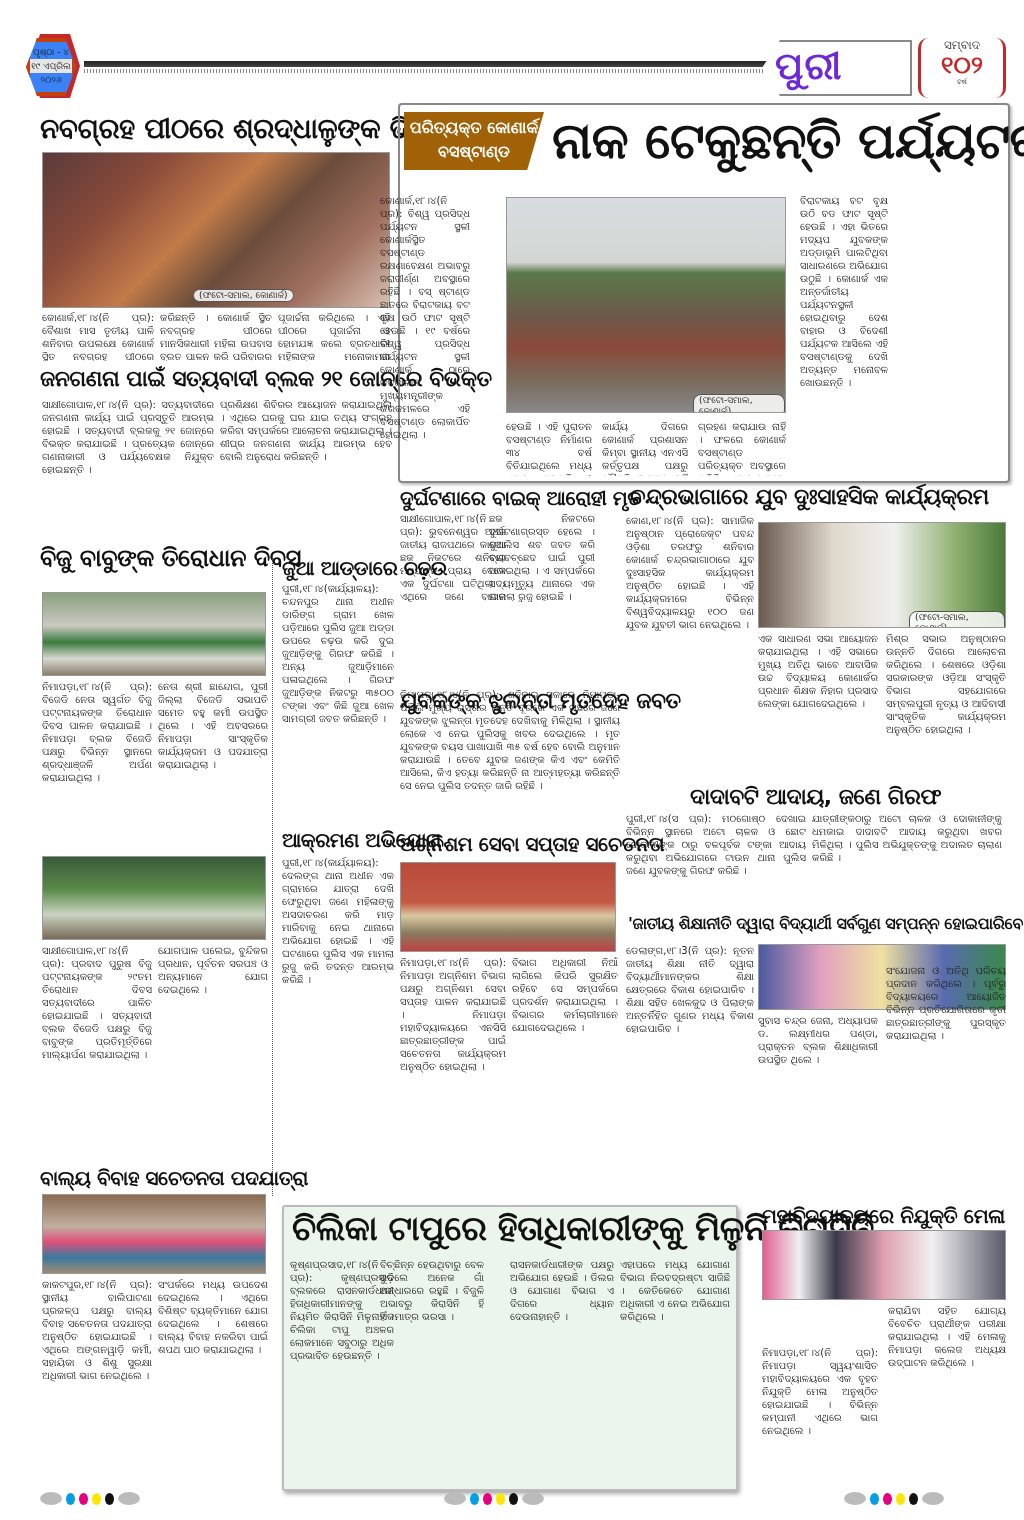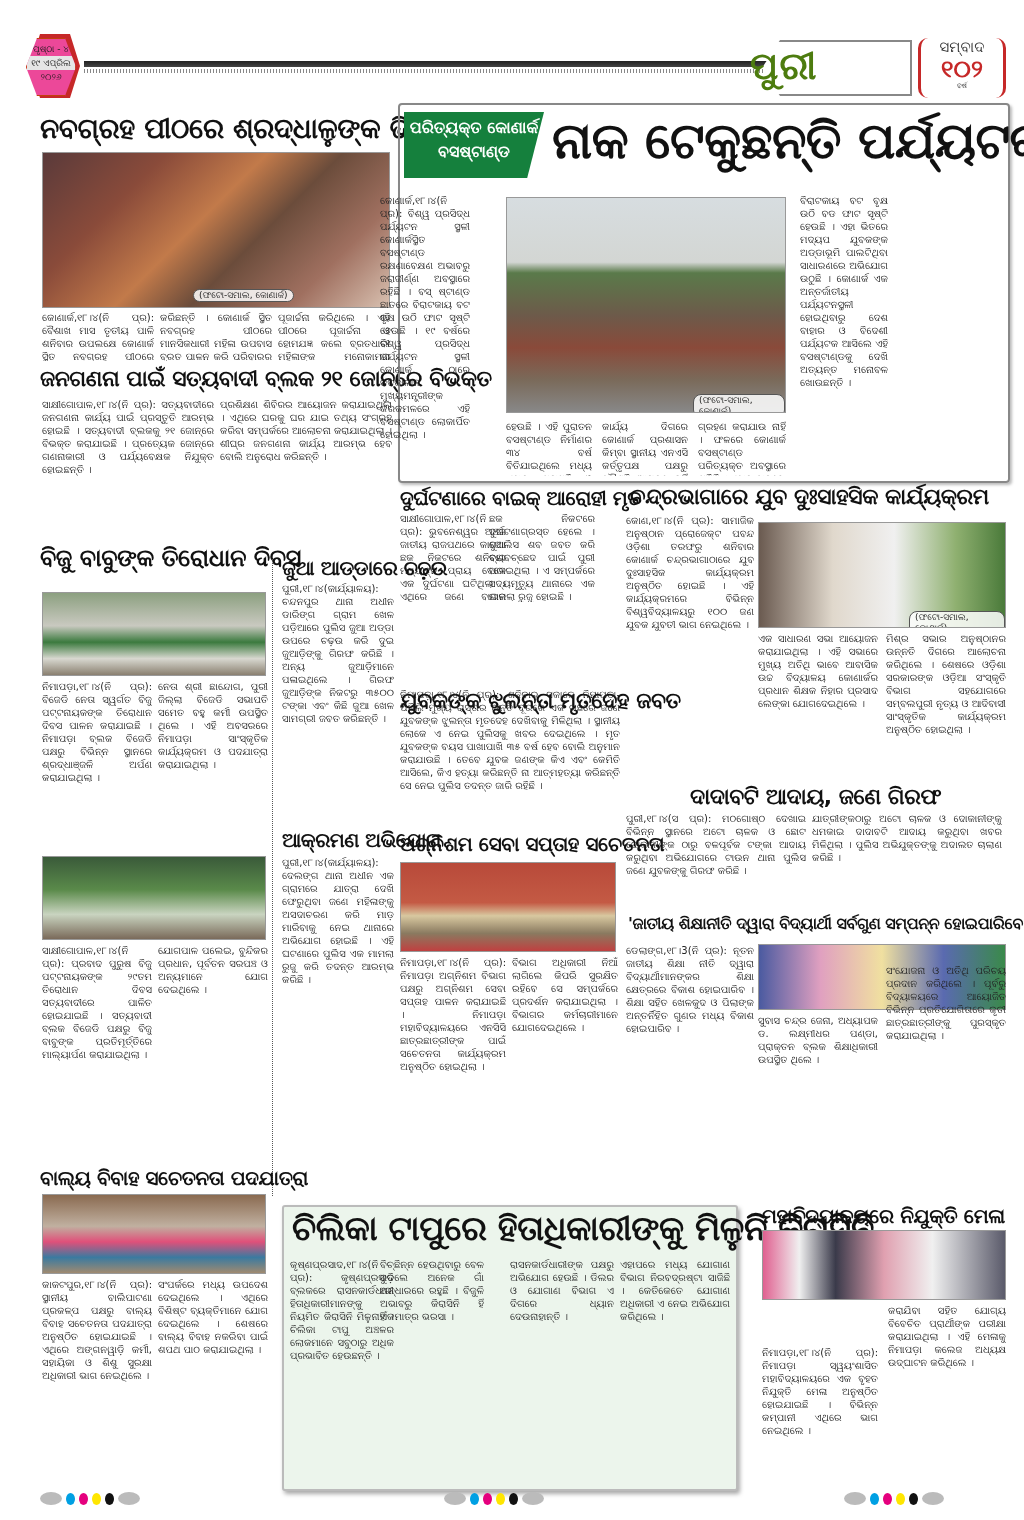--- a/index.html
+++ b/index.html
@@ -1,38 +1,38 @@
 <!DOCTYPE html>
 <html><head>
 <meta charset="utf-8">
 <style>
   * { box-sizing: border-box; margin: 0; padding: 0; }
   body { width: 1024px; height: 1520px; background: #ffffff; font-family: "DejaVu Sans", sans-serif; color: #1a1a1a; position: relative; overflow: hidden; }
   .abs { position: absolute; }
   
   .pg-badge { left: 30px; top: 34px; width: 50px; height: 64px; background: #c62828; clip-path: polygon(20% 0,80% 0,100% 50%,80% 100%,20% 100%,0 50%); }
-  .pg-inner { left: 26px; top: 38px; width: 50px; height: 58px; background: #ec4899; border: 1px solid #c2410c; clip-path: polygon(22% 0,78% 0,100% 50%,78% 100%,22% 100%,0 50%); text-align: center; font-size: 9px; line-height: 14px; padding-top: 3px; }
+  .pg-inner { left: 26px; top: 38px; width: 50px; height: 58px; background: #3b82f6; border: 4px solid #c2410c; clip-path: polygon(22% 0,78% 0,100% 50%,78% 100%,22% 100%,0 50%); text-align: center; font-size: 9px; line-height: 14px; padding-top: 3px; }
   .pg-inner .lower { background: #e6e6e6; }
   .rule-thick2 { left: 84px; top: 61px; width: 700px; height: 6px; background: linear-gradient(#222,#444); }
   .rule-dots { left: 84px; top: 69px; width: 700px; height: 4px; background: repeating-linear-gradient(90deg,#888 0 1px,#fff 1px 3px); }
   .section-box { left: 762px; top: 40px; width: 150px; height: 56px; background: #fff; border: 2px solid #888; border-left: none; clip-path: polygon(12% 0,100% 0,100% 100%,12% 100%,0 50%); }
-  .section-title { left: 750px; top: 44px; font-size: 38px; font-weight: bold; color: #4d7c0f; letter-spacing: 1px; }
+  .section-title { left: 775px; top: 44px; font-size: 38px; font-weight: bold; color: #6d28d9; letter-spacing: 1px; }
   .logo { left: 918px; top: 38px; width: 88px; height: 60px; border-left: 3px solid #c62828; border-right: 3px solid #c62828; border-radius: 10px; text-align: center; }
-  .logo .t1 { font-size: 15px; color: #333; }
+  .logo .t1 { font-size: 12px; color: #333; }
   .logo .t2 { font-size: 24px; font-weight: bold; color: #c62828; line-height: 26px; }
   .logo .t3 { font-size: 7px; color: #333; }
 
   .headline { font-weight: bold; color: #111; white-space: nowrap; letter-spacing: -0.5px; }
   .body-text { font-size: 10px; line-height: 13px; color: #222; text-align: justify; overflow: hidden; }
   .photo { border: 1px solid #999; overflow: hidden; position: absolute; }
   .caption-chip { position: absolute; font-size: 9px; background: rgba(255,255,255,0.85); border: 1px solid #555; border-radius: 8px; padding: 0 5px; }
   .vsep { border-left: 1px dotted #555; position: absolute; }
 
   .main-box { left: 398px; top: 103px; width: 612px; height: 380px; border: 2px solid #888; border-radius: 4px; box-shadow: 2px 2px 3px #bbb; }
-  .kicker { left: 404px; top: 112px; width: 140px; height: 66px; background: #15803d; color: #fff; font-size: 16px; font-weight: bold; text-align: center; line-height: 24px; padding-top: 4px; clip-path: polygon(0 0,100% 0,88% 100%,0 100%); }
+  .kicker { left: 404px; top: 112px; width: 140px; height: 58px; background: #a16207; color: #fff; font-size: 16px; font-weight: bold; text-align: center; line-height: 24px; padding-top: 4px; clip-path: polygon(0 0,100% 0,88% 100%,0 100%); }
 
   .chilika-box { left: 282px; top: 1205px; width: 456px; height: 286px; background: #ecf5ec; border: 2px solid #bbb; border-radius: 3px; box-shadow: 2px 3px 4px #aaa; }
   .reg-dots { display: flex; gap: 4px; align-items: center; }
   .reg-dots span { display: inline-block; border-radius: 50%; }
   .oval { width: 22px; height: 13px; background: #bbb; border-radius: 50% !important; }
   .dot { width: 9px; height: 12px; }
 </style>
 </head>
 <body>
 

